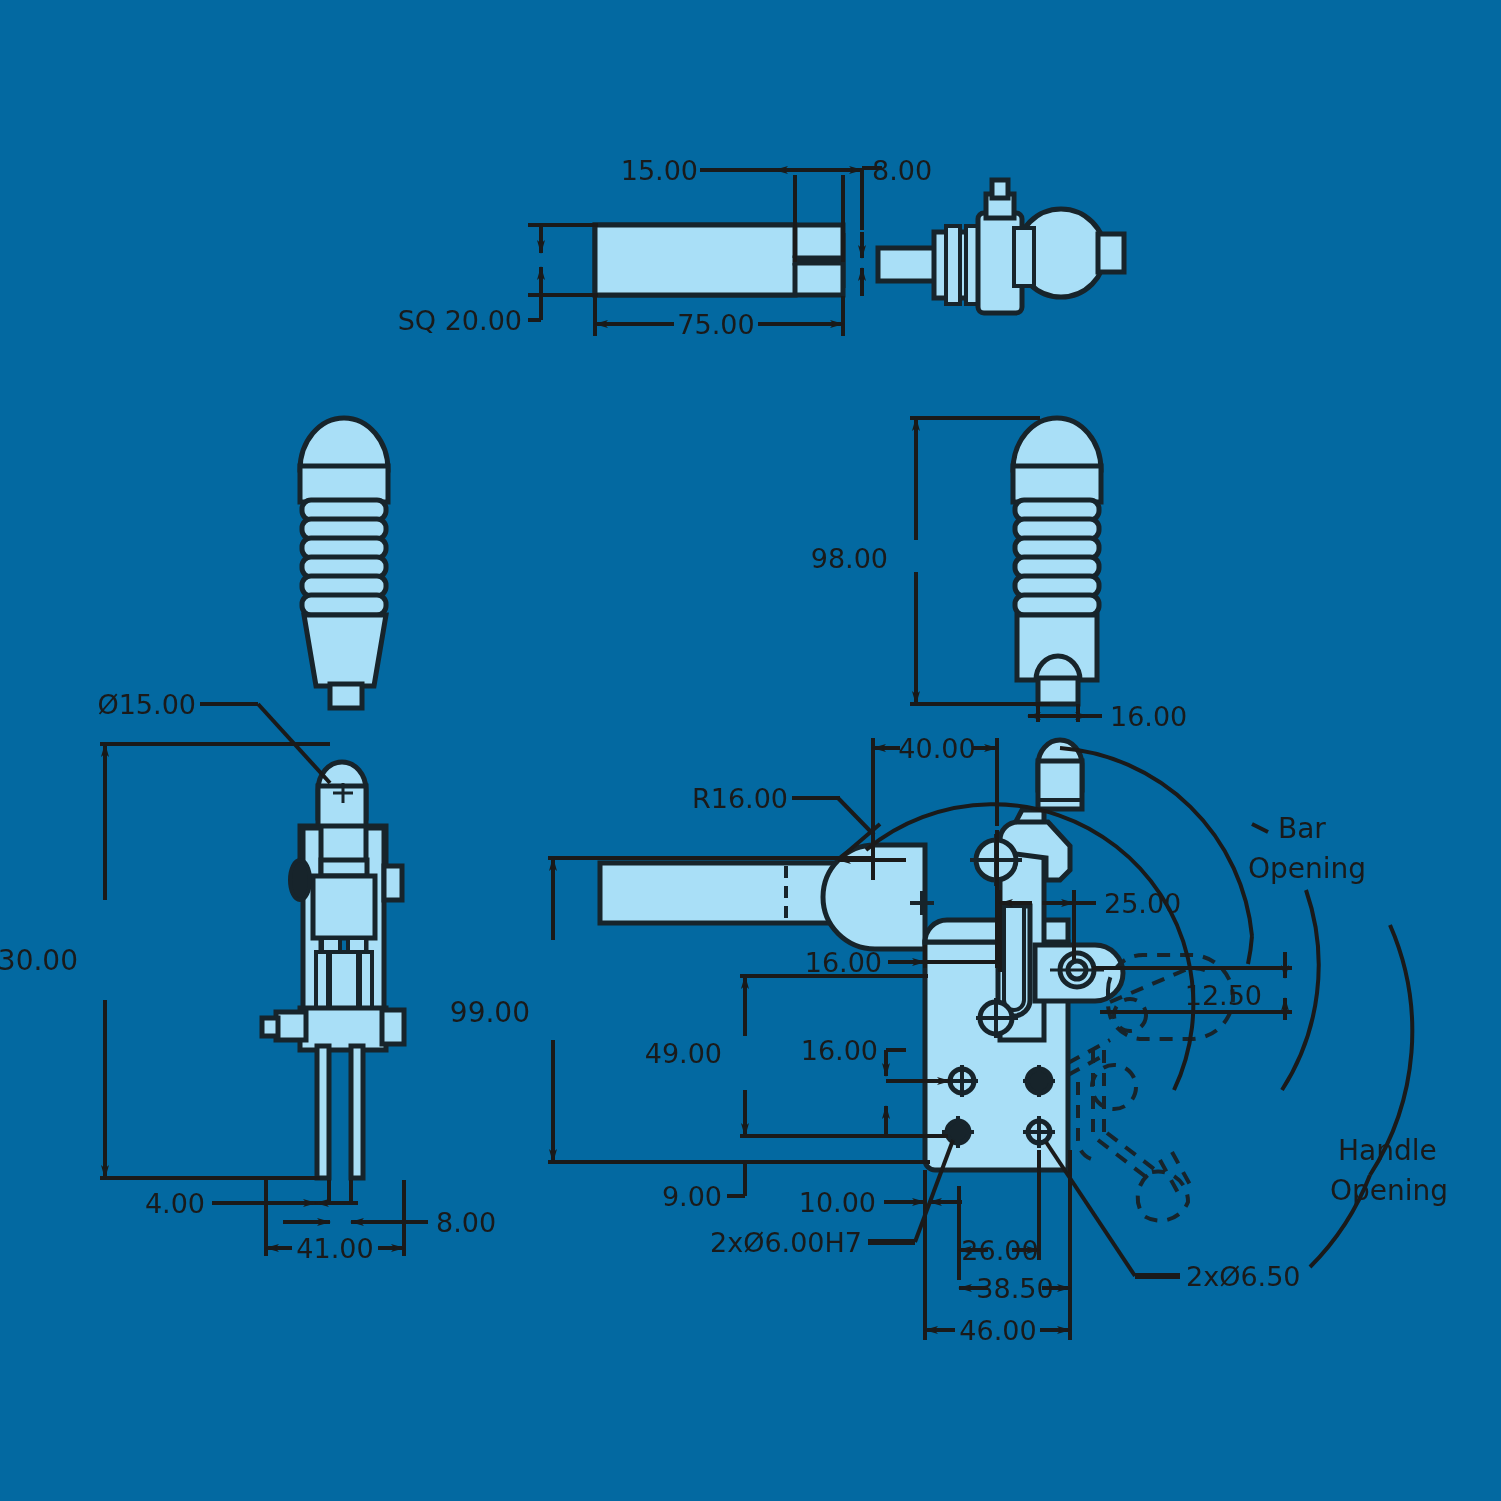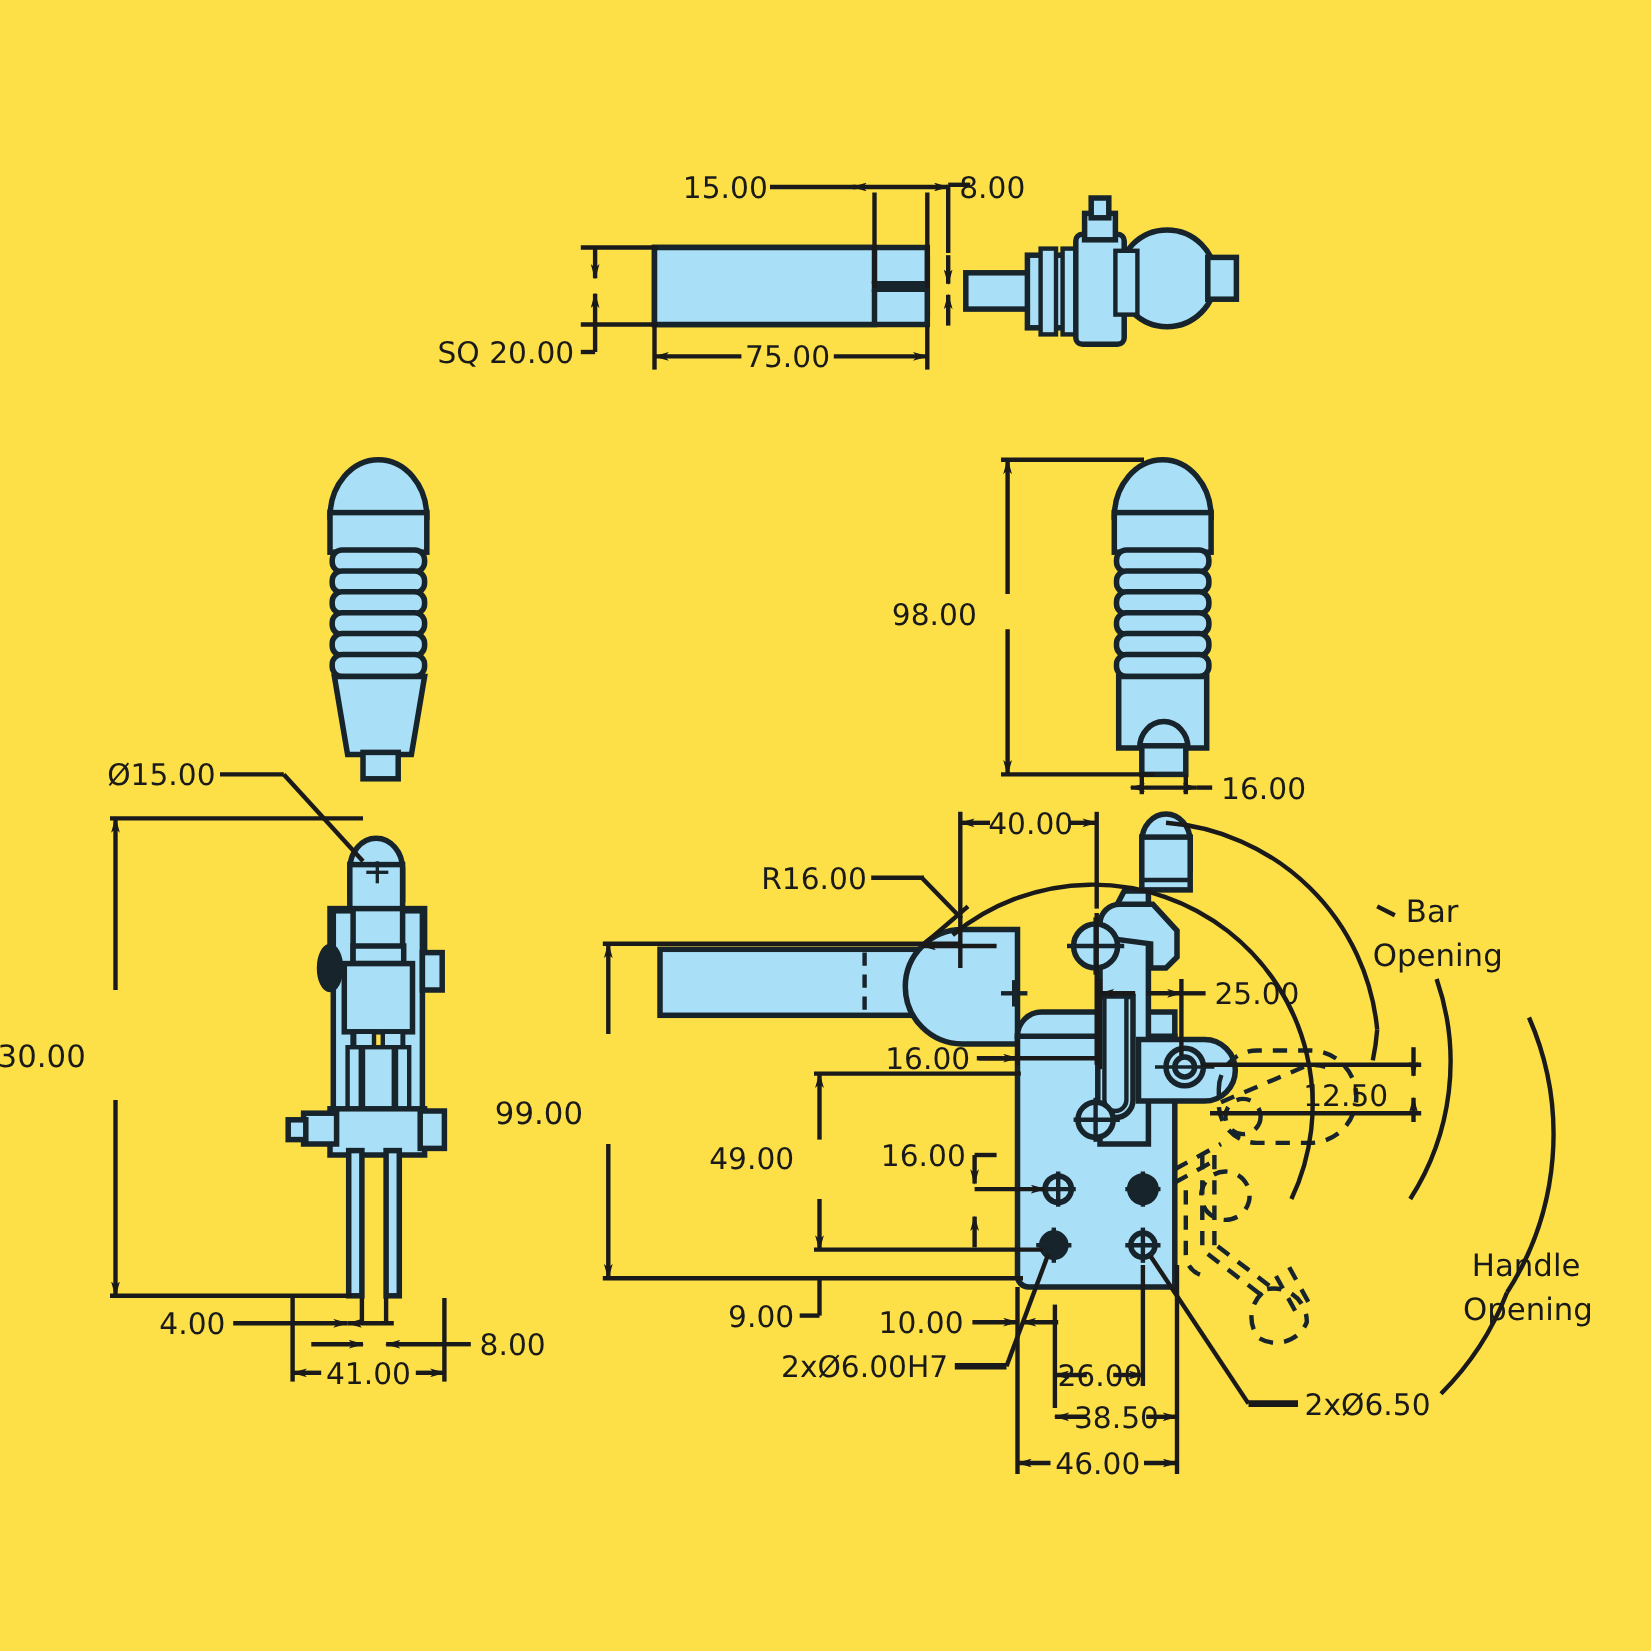--- a/index.html
+++ b/index.html
@@ -4,21 +4,21 @@
 <style>
   html, body {
     margin: 0;
     padding: 0;
     background: #ffffff;
   }
   #sheet {
     position: relative;
     width: 1501px;
     height: 1501px;
-    background: #fde047;
+    background: #0369a1;
     font-family: "DejaVu Sans", sans-serif;
     overflow: hidden;
   }
   svg { display: block; }
   .dimtxt {
     font-family: "DejaVu Sans", sans-serif;
     font-size: 27px;
     fill: #1a1a1a;
   }
   .dimtxt-lg {

